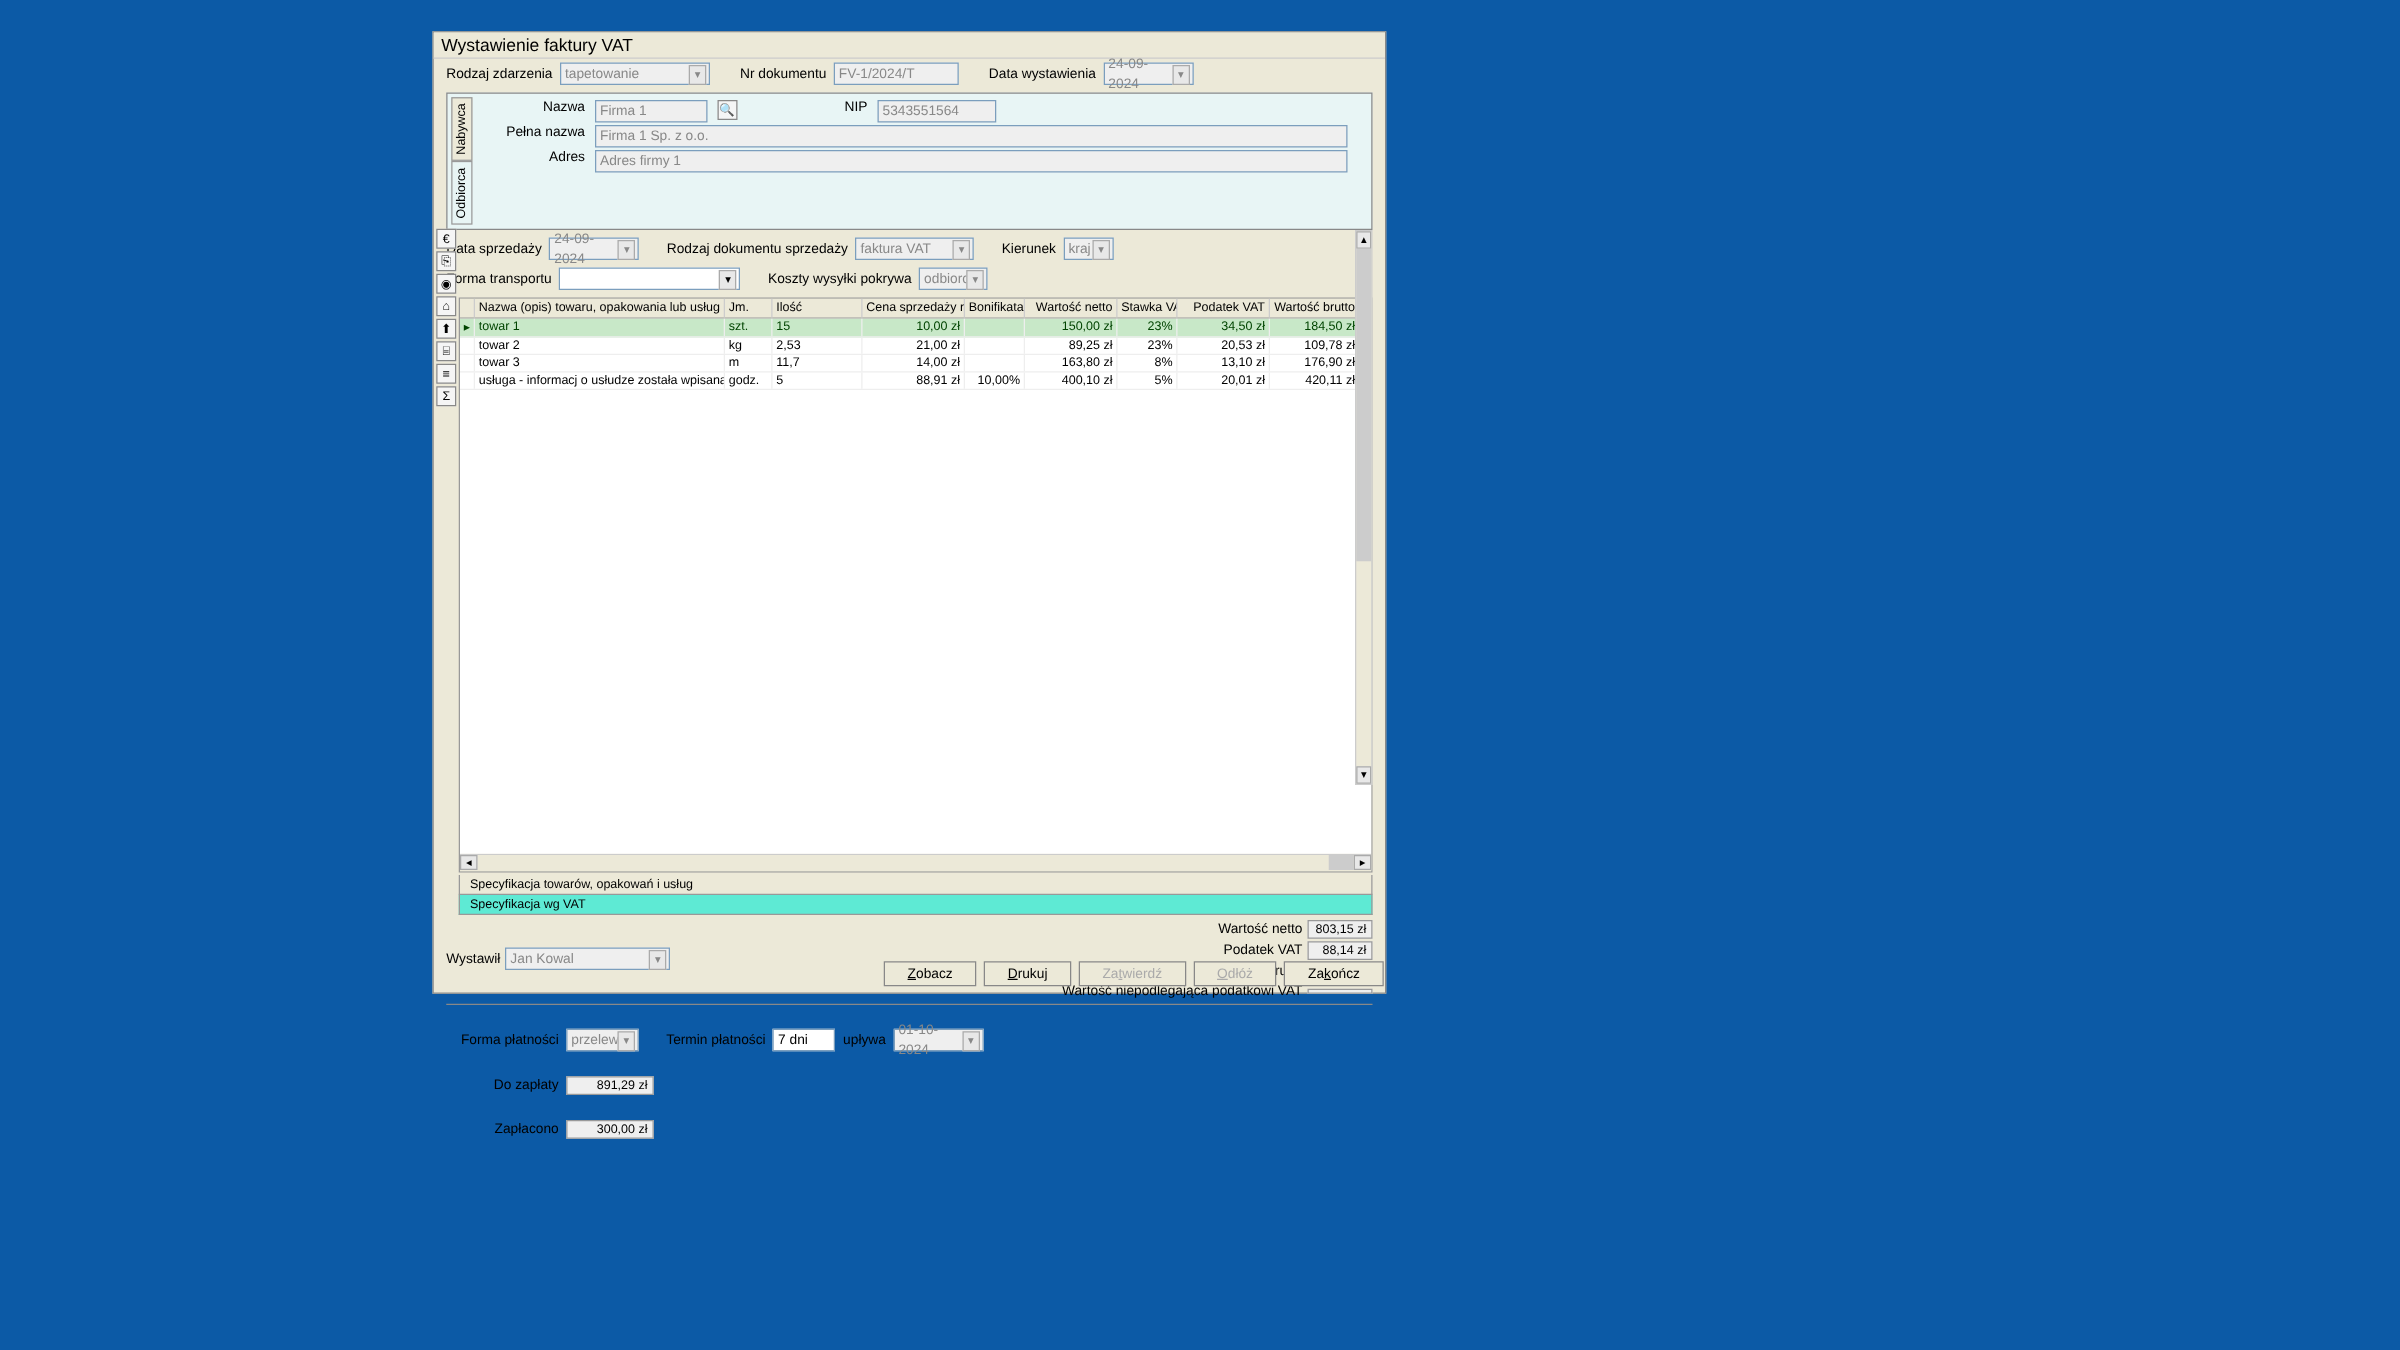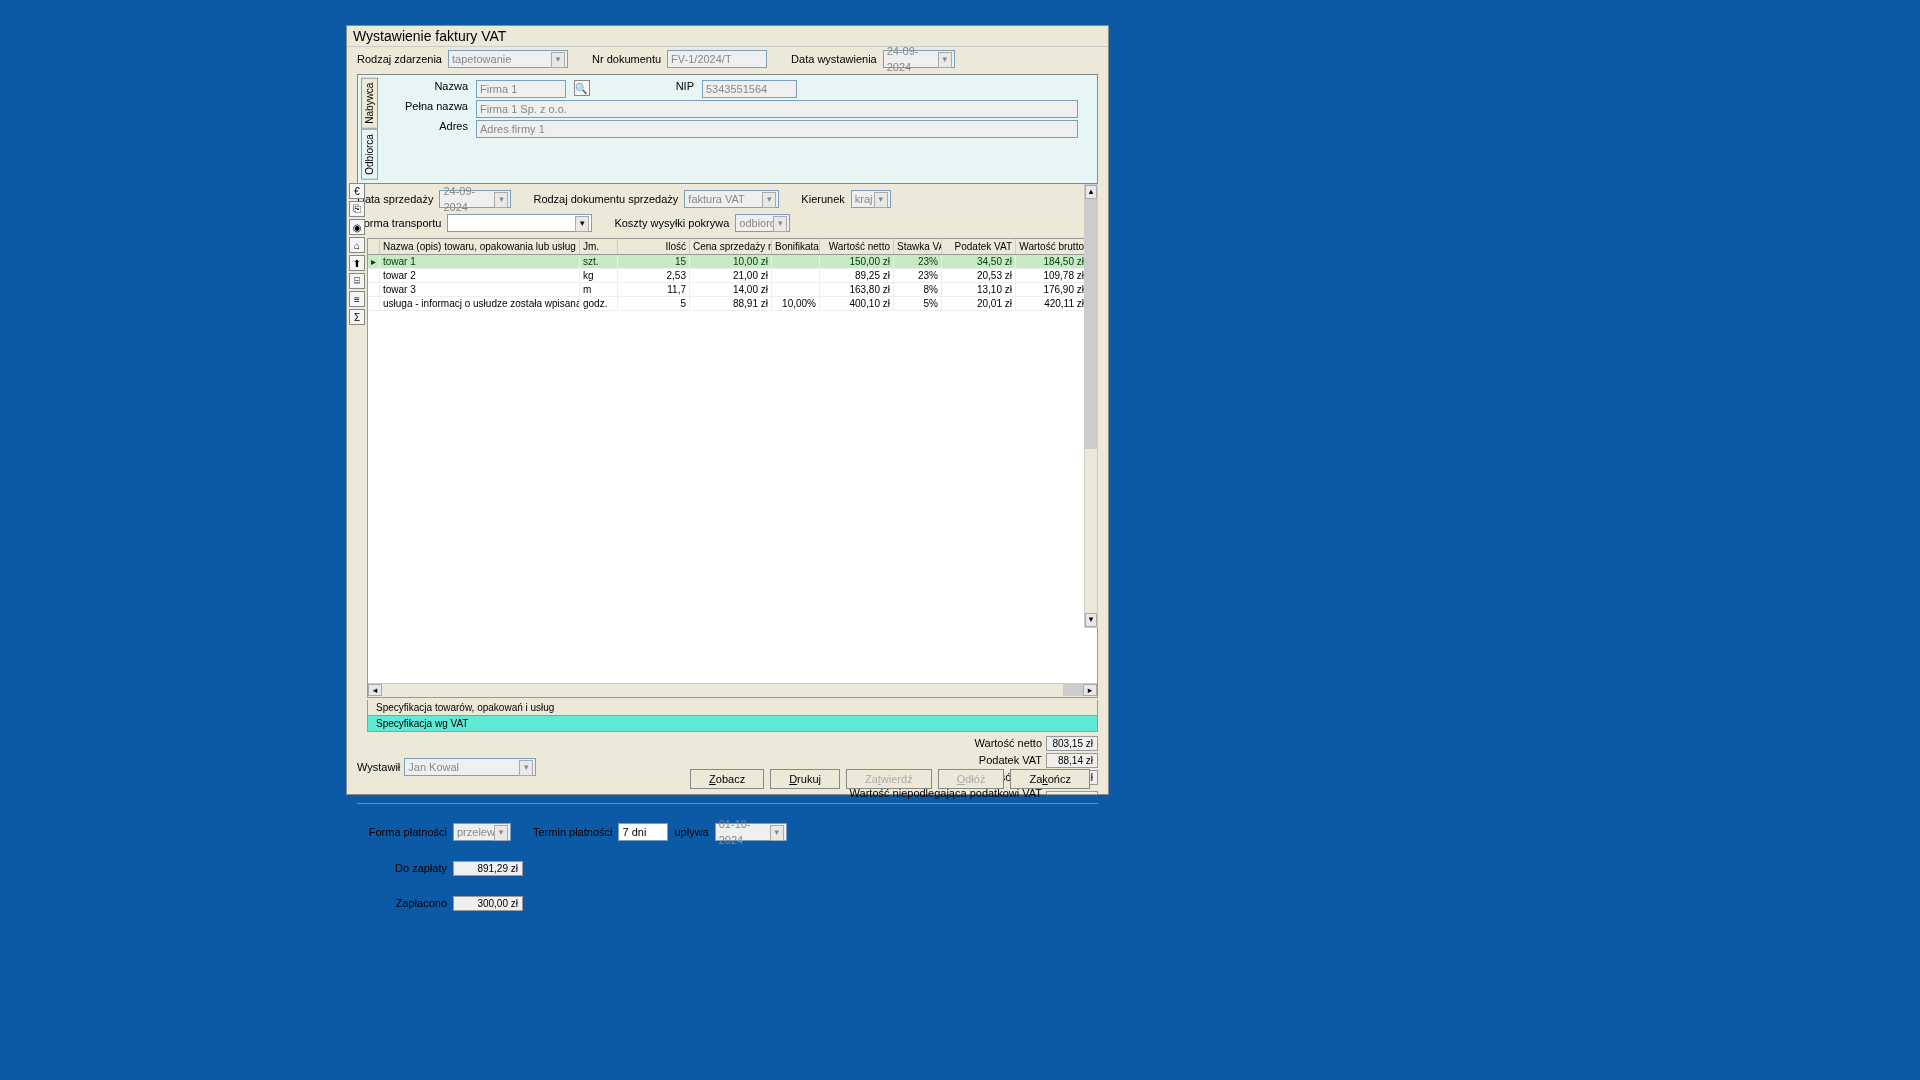--- a/index.html
+++ b/index.html
@@ -140,21 +140,21 @@
     .grid-row > div {
       border-right: 1px solid #eee;
       padding: 1px 3px;
       font-size: 10px;
       overflow: hidden;
       white-space: nowrap;
     }
     .col-sel { width: 12px; }
     .col-name { width: 200px; }
     .col-jm { width: 38px; }
-    .col-qty { width: 72px; text-align: right; }
+    .col-qty { width: 72px; }
     .col-price { width: 82px; text-align: right; }
     .col-bon { width: 48px; text-align: right; }
     .col-net { width: 74px; text-align: right; }
     .col-rate { width: 48px; text-align: right; }
     .col-vat { width: 74px; text-align: right; }
     .col-gross { width: 72px; text-align: right; }
     .hscroll { display:flex; background:#ece9d8; border-top:1px solid #ccc; height:14px; align-items:center;}
     .hscroll .arrow{ width:14px; text-align:center; border:1px solid #aaa; background:#e8e8e8; font-size:9px;}
     .hscroll .track{ flex:1;}
     .hscroll .thumb{ width:20px; height:12px; background:#ccc; margin-left:auto;}
@@ -182,21 +182,21 @@
     .summary-right { display:flex; flex-direction:column; align-items:flex-end; gap:2px; }
     .sum-row { display:flex; align-items:center; gap:4px;}
     .sum-val { width:52px; border:1px solid #999; background:#efefef; text-align:right; padding:1px 4px; font-size:10px;}
     .sep { height:2px; border-top:1px solid #888; margin:3px 10px;}
     .pay-row { display:flex; align-items:center; gap:6px; padding:2px 10px;margin-top:16px;}
     .pay-row .label { text-align:right; }
     .pay-val { width:70px; border:1px solid #999; background:#efefef; text-align:right; padding:1px 4px; font-size:10px;}
     .bottom-buttons {
       position:absolute;
       bottom:5px;
-      right:18px;
+      right:1px;
       display:flex; gap:6px;margin-top:30px;
     }
     .btn {
       border:1px solid #888;
       background:#ece9d8;
       padding:3px 18px;
       font-size:11px;
       cursor:pointer;
     }
     .btn.disabled { color:#aaa; }

